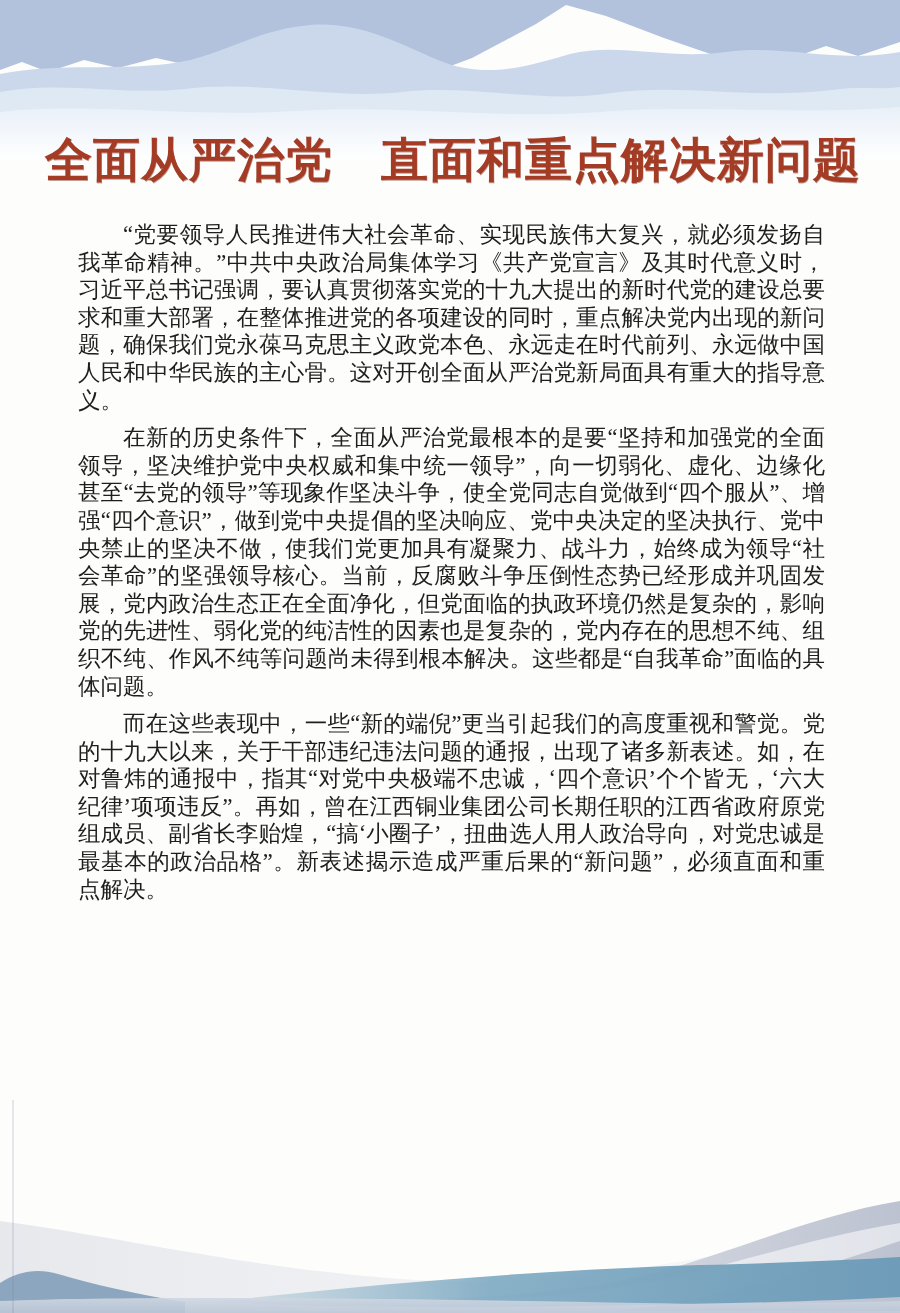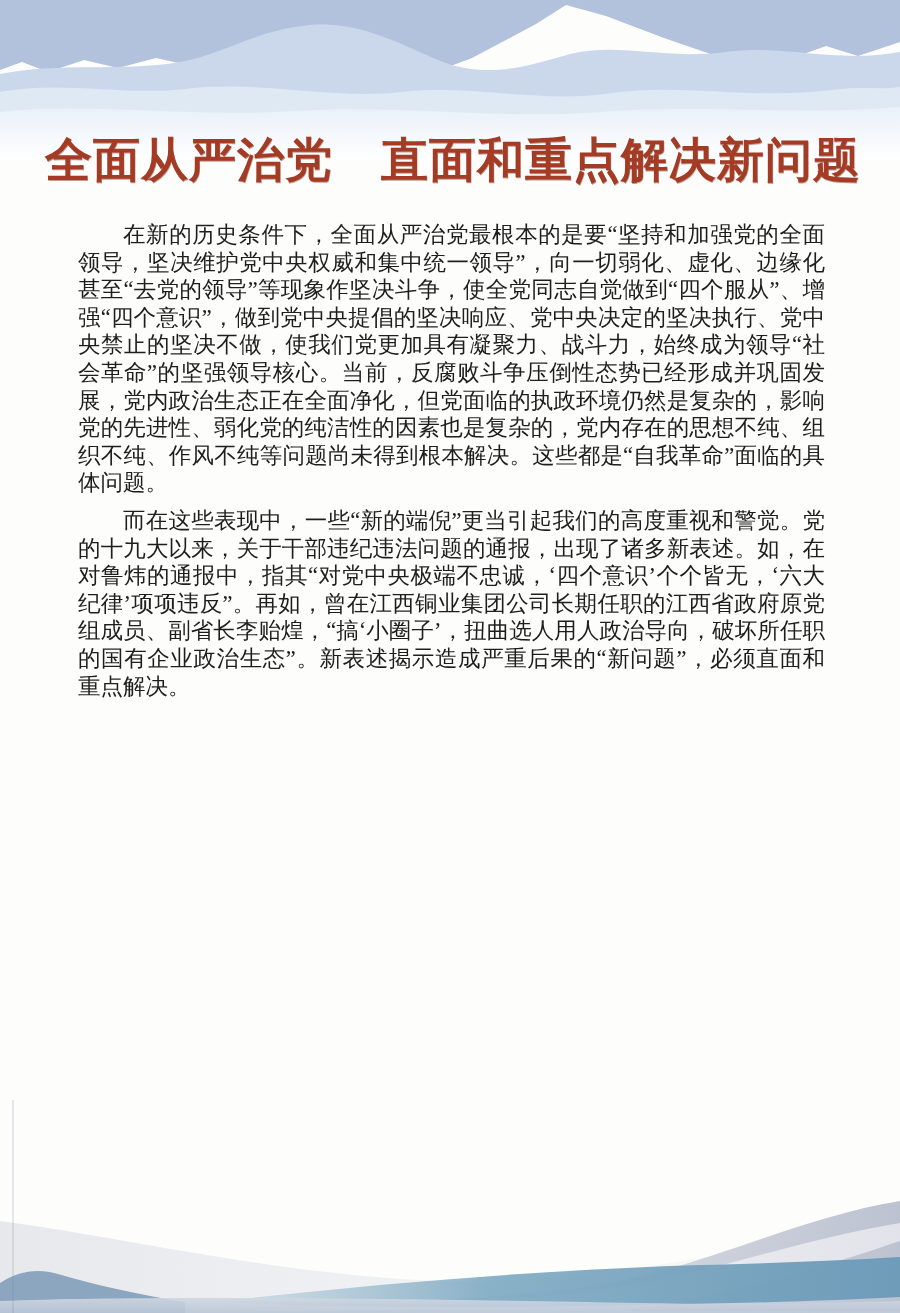--- a/index.html
+++ b/index.html
@@ -48,22 +48,23 @@
     </defs>
     <path fill="#b2c2dc" d="M0,0 H900 V42 L858,56 L826,46 L770,66 L722,58 L664,38 L606,16 L566,5 L536,24 L506,40 L472,58 L440,70 L402,58 L362,42 L328,34 L296,42 L262,58 L228,52 L192,66 L156,58 L118,68 L84,60 L48,72 L22,62 L0,70 Z"></path>
     <path fill="#cbd8ec" d="M0,74 C60,62 120,72 180,62 C225,54 255,30 310,25 C360,21 400,44 438,60 C486,80 528,66 570,54 C618,42 668,60 726,52 C784,44 836,64 900,52 L900,160 L0,160 Z"></path>
     <path fill="#dfe9f4" d="M0,92 C60,80 125,96 185,89 C262,80 330,100 402,92 C472,84 540,104 612,93 C682,83 752,100 832,90 C862,86 882,90 900,87 L900,160 L0,160 Z"></path>
     <path fill="url(#fadeWhite)" d="M0,112 C90,102 190,118 295,111 C400,104 500,120 600,112 C700,104 800,116 900,107 L900,160 L0,160 Z"></path>
   </svg>
 
   <h1 class="title">全面从严治党　直面和重点解决新问题</h1>
 
   <div class="body-text">
+    <p>“党要领导人民推进伟大社会革命、实现民族伟大复兴，就必须发扬自我革命精神。”中共中央政治局集体学习《共产党宣言》及其时代意义时，习近平总书记强调，要认真贯彻落实党的十九大提出的新时代党的建设总要求和重大部署，在整体推进党的各项建设的同时，重点解决党内出现的新问题，确保我们党永葆马克思主义政党本色、永远走在时代前列、永远做中国人民和中华民族的主心骨。这对开创全面从严治党新局面具有重大的指导意义。</p>
     <p>在新的历史条件下，全面从严治党最根本的是要“坚持和加强党的全面领导，坚决维护党中央权威和集中统一领导”，向一切弱化、虚化、边缘化甚至“去党的领导”等现象作坚决斗争，使全党同志自觉做到“四个服从”、增强“四个意识”，做到党中央提倡的坚决响应、党中央决定的坚决执行、党中央禁止的坚决不做，使我们党更加具有凝聚力、战斗力，始终成为领导“社会革命”的坚强领导核心。当前，反腐败斗争压倒性态势已经形成并巩固发展，党内政治生态正在全面净化，但党面临的执政环境仍然是复杂的，影响党的先进性、弱化党的纯洁性的因素也是复杂的，党内存在的思想不纯、组织不纯、作风不纯等问题尚未得到根本解决。这些都是“自我革命”面临的具体问题。</p>
-    <p>而在这些表现中，一些“新的端倪”更当引起我们的高度重视和警觉。党的十九大以来，关于干部违纪违法问题的通报，出现了诸多新表述。如，在对鲁炜的通报中，指其“对党中央极端不忠诚，‘四个意识’个个皆无，‘六大纪律’项项违反”。再如，曾在江西铜业集团公司长期任职的江西省政府原党组成员、副省长李贻煌，“搞‘小圈子’，扭曲选人用人政治导向，破坏所任职的国有企业政治生态”。新表述揭示造成严重后果的“新问题”，必须直面和重点解决。</p>
+    <p>而在这些表现中，一些“新的端倪”更当引起我们的高度重视和警觉。党的十九大以来，关于干部违纪违法问题的通报，出现了诸多新表述。如，在对鲁炜的通报中，指其“对党中央极端不忠诚，‘四个意识’个个皆无，‘六大纪律’项项违反”。再如，曾在江西铜业集团公司长期任职的江西省政府原党组成员、副省长李贻煌，“搞‘小圈子’，扭曲选人用人政治导向，对党忠诚是最基本的政治品格”。新表述揭示造成严重后果的“新问题”，必须直面和重点解决。</p>
   </div>
 
   <svg class="deco-bottom" width="900" height="130" viewBox="0 0 900 130" xmlns="http://www.w3.org/2000/svg">
     <defs>
       <linearGradient id="grayWave" x1="0" y1="0" x2="1" y2="0">
         <stop offset="0" stop-color="#e7e9ef" stop-opacity="0.2"></stop>
         <stop offset="0.45" stop-color="#d4d7e1" stop-opacity="0.8"></stop>
         <stop offset="1" stop-color="#bcc2d0"></stop>
       </linearGradient>
       <linearGradient id="grayWave2" x1="1" y1="0" x2="0" y2="0">

